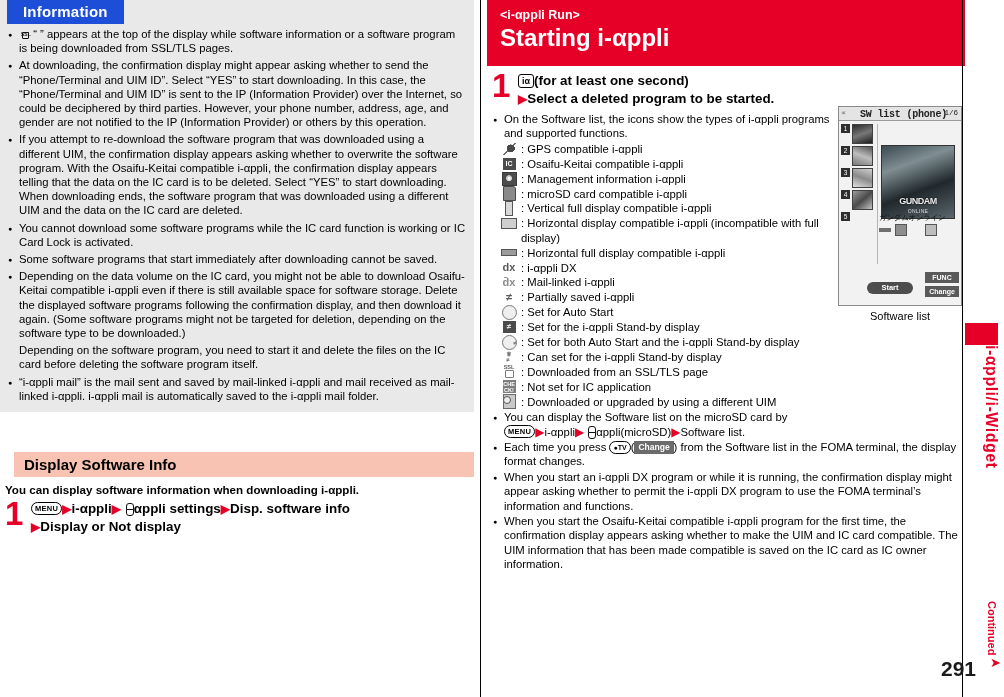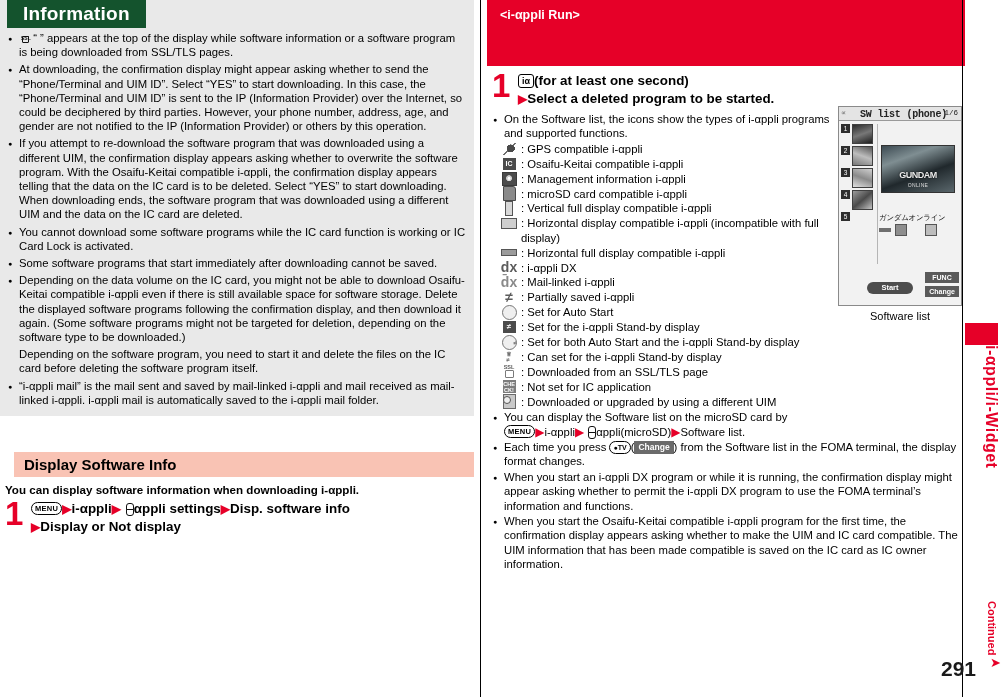--- a/index.html
+++ b/index.html
@@ -15,22 +15,22 @@
 
   
   .col-left{position:absolute;left:0;top:0;width:474px;height:697px;}
   .col-divider{position:absolute;left:480px;top:0;width:1px;height:697px;background:#000;}
   .col-right{position:absolute;left:487px;top:0;width:478px;height:697px;}
   .edge-rule{position:absolute;left:962px;top:0;width:1px;height:697px;background:#000;}
 
   
   .info-box{position:absolute;left:0;top:0;width:474px;background:#e9e9e9;padding-bottom:6px;}
   .info-title{
-    display:inline-block;background:#14532d;color:#fff;
-    font-size:19px;font-weight:bold;line-height:1;
+    display:inline-block;background:#1d4ed8;color:#fff;
+    font-size:15px;font-weight:bold;line-height:1;
     padding:4px 16px 5px 16px;margin:0 0 3px 7px;
     letter-spacing:.2px;
   }
   ul.bullets{list-style:none;margin:0;padding:0 8px 0 8px;}
   ul.bullets > li{
     position:relative;
     font-size:11.3px;line-height:14.2px;
     padding-left:11px;margin:0 0 3px 0;
     text-align:left;
   }
@@ -141,21 +141,21 @@
      radial-gradient(circle at 60% 45%, #4a4a4a 0 38%, transparent 39%),
      linear-gradient(135deg,transparent 46%,#6e6e6e 46% 54%,transparent 54%);}
   .ic-box{width:13px;height:12px;border:1.4px solid #3a3a3a;background:#fff;
      font-size:7px;font-weight:bold;line-height:10px;text-align:center;color:#222;}
   .ic-fill{width:13px;height:12px;background:#4b4b4b;color:#fff;
      font-size:7px;font-weight:bold;line-height:12px;text-align:center;}
   .ic-vert{width:6px;height:13px;border:1.4px solid #555;background:#d8d8d8;}
   .ic-horizf{width:14px;height:5px;border:1.4px solid #555;background:#9b9b9b;}
   .ic-horiz{width:14px;height:9px;border:1.4px solid #555;background:#cfcfcf;}
   .ic-sd{width:11px;height:13px;background:#8a8a8a;border:1px solid #4a4a4a;border-radius:0 3px 0 0;}
-  .ic-txt{font-size:14px;font-weight:bold;color:#5c5c5c;font-family:"Liberation Sans",sans-serif;}
+  .ic-txt{font-size:11px;font-weight:bold;color:#5c5c5c;font-family:"Liberation Sans",sans-serif;}
   .ic-clock{width:13px;height:13px;border:1.4px solid #777;border-radius:50%;background:#efefef;}
   .ic-ssl{width:14px;height:14px;display:flex;flex-direction:column;align-items:center;justify-content:flex-start;}
   .ic-ssl i{font-style:normal;font-size:5.5px;font-weight:bold;color:#5a5a5a;line-height:5px;}
   .ic-ssl b{display:block;width:7px;height:6px;border:1.3px solid #7a7a7a;border-radius:1px;}
   .ic-check{width:13px;height:13px;background:#7d7d7d;color:#fff;font-size:5.5px;
      font-weight:bold;line-height:6px;text-align:center;padding-top:1px;box-sizing:border-box;}
   .ic-uim{width:11px;height:13px;background:#c9c9c9;border:1px solid #6a6a6a;position:relative;}
   .ic-uim::after{content:"";position:absolute;left:-1px;top:1px;width:6px;height:6px;
      border:1.3px solid #555;border-radius:50%;background:#eee;}
 
@@ -179,21 +179,21 @@
   .shot-list .n{width:9px;height:9px;background:#2e2e2e;color:#fff;font-size:6.5px;
      line-height:9px;text-align:center;margin-right:2px;flex:0 0 9px;}
   .shot-list .th{width:21px;height:20px;background:#6d6d6d;border:1px solid #3f3f3f;box-sizing:border-box;}
   .shot-list .th.t1{background:linear-gradient(160deg,#2b2b2b,#777,#1e1e1e);}
   .shot-list .th.t2{background:linear-gradient(20deg,#777,#bdbdbd,#555);}
   .shot-list .th.t3{background:linear-gradient(200deg,#cfcfcf,#8a8a8a,#e0e0e0);}
   .shot-list .th.t4{background:linear-gradient(140deg,#9c9c9c,#4a4a4a,#c4c4c4);}
   .shot-list .th.t5{background:#f2f2f2;border:none;}
   .shot-vline{position:absolute;left:38px;top:17px;width:1px;height:140px;background:#b5b5b5;}
   .shot-art{
-    position:absolute;left:42px;top:38px;width:74px;height:48px;
+    position:absolute;left:42px;top:38px;width:74px;height:74px;
     background:linear-gradient(160deg,#3c4a52 0%,#7f8e92 28%,#20282c 60%,#5a676c 100%);
     border:1px solid #333;box-sizing:border-box;overflow:hidden;
   }
   .shot-art .art-txt{
     position:absolute;left:0;bottom:12px;width:100%;text-align:center;
     color:#eaeaea;font-size:9px;font-weight:bold;font-family:"Liberation Sans",sans-serif;
     text-shadow:0 0 2px #000;letter-spacing:-.5px;
   }
   .shot-art .art-sub{
     position:absolute;left:0;bottom:4px;width:100%;text-align:center;
@@ -279,20 +279,21 @@
     </div>
 
   </div>
 
   <div class="col-divider"></div>
 
   <div class="col-right">
 
     <div class="red-head">
       <div class="kicker">&lt;i-αppli Run&gt;</div>
+      <div class="htitle">Starting i-αppli</div>
     </div>
 
     <div class="step1-right step">
       <div class="step-num">1</div>
       <div class="step-body">
         <span class="keycap-ia">iα</span><span>(for at least one second)</span><br>
         <span class="tri">▶</span><span>Select a deleted program to be started.</span>
       </div>
     </div>
 

